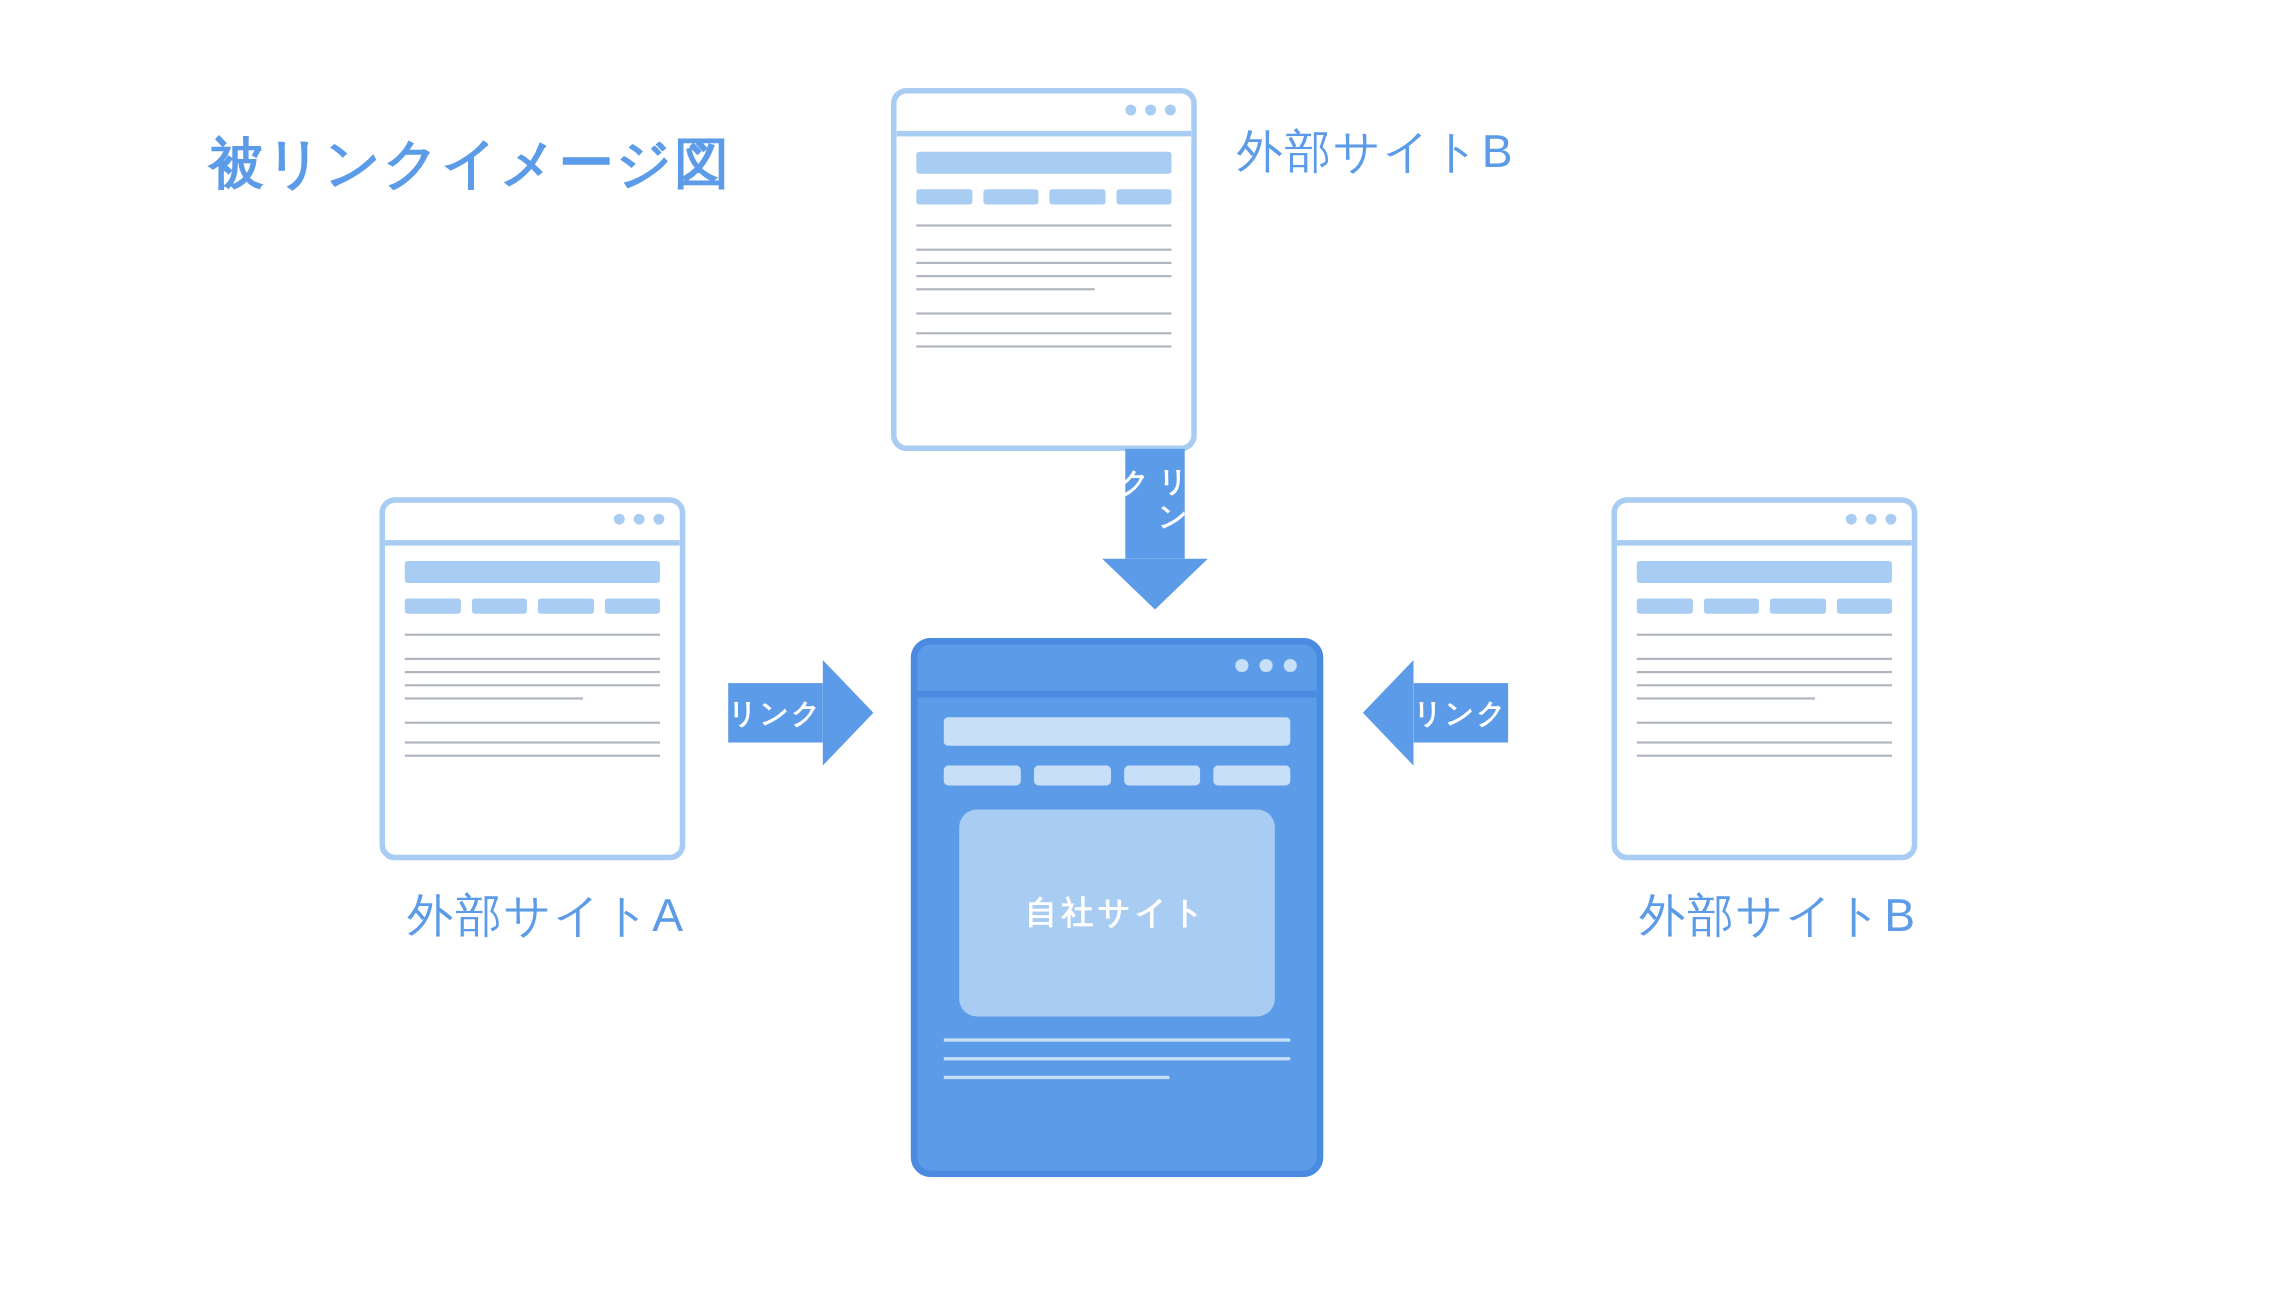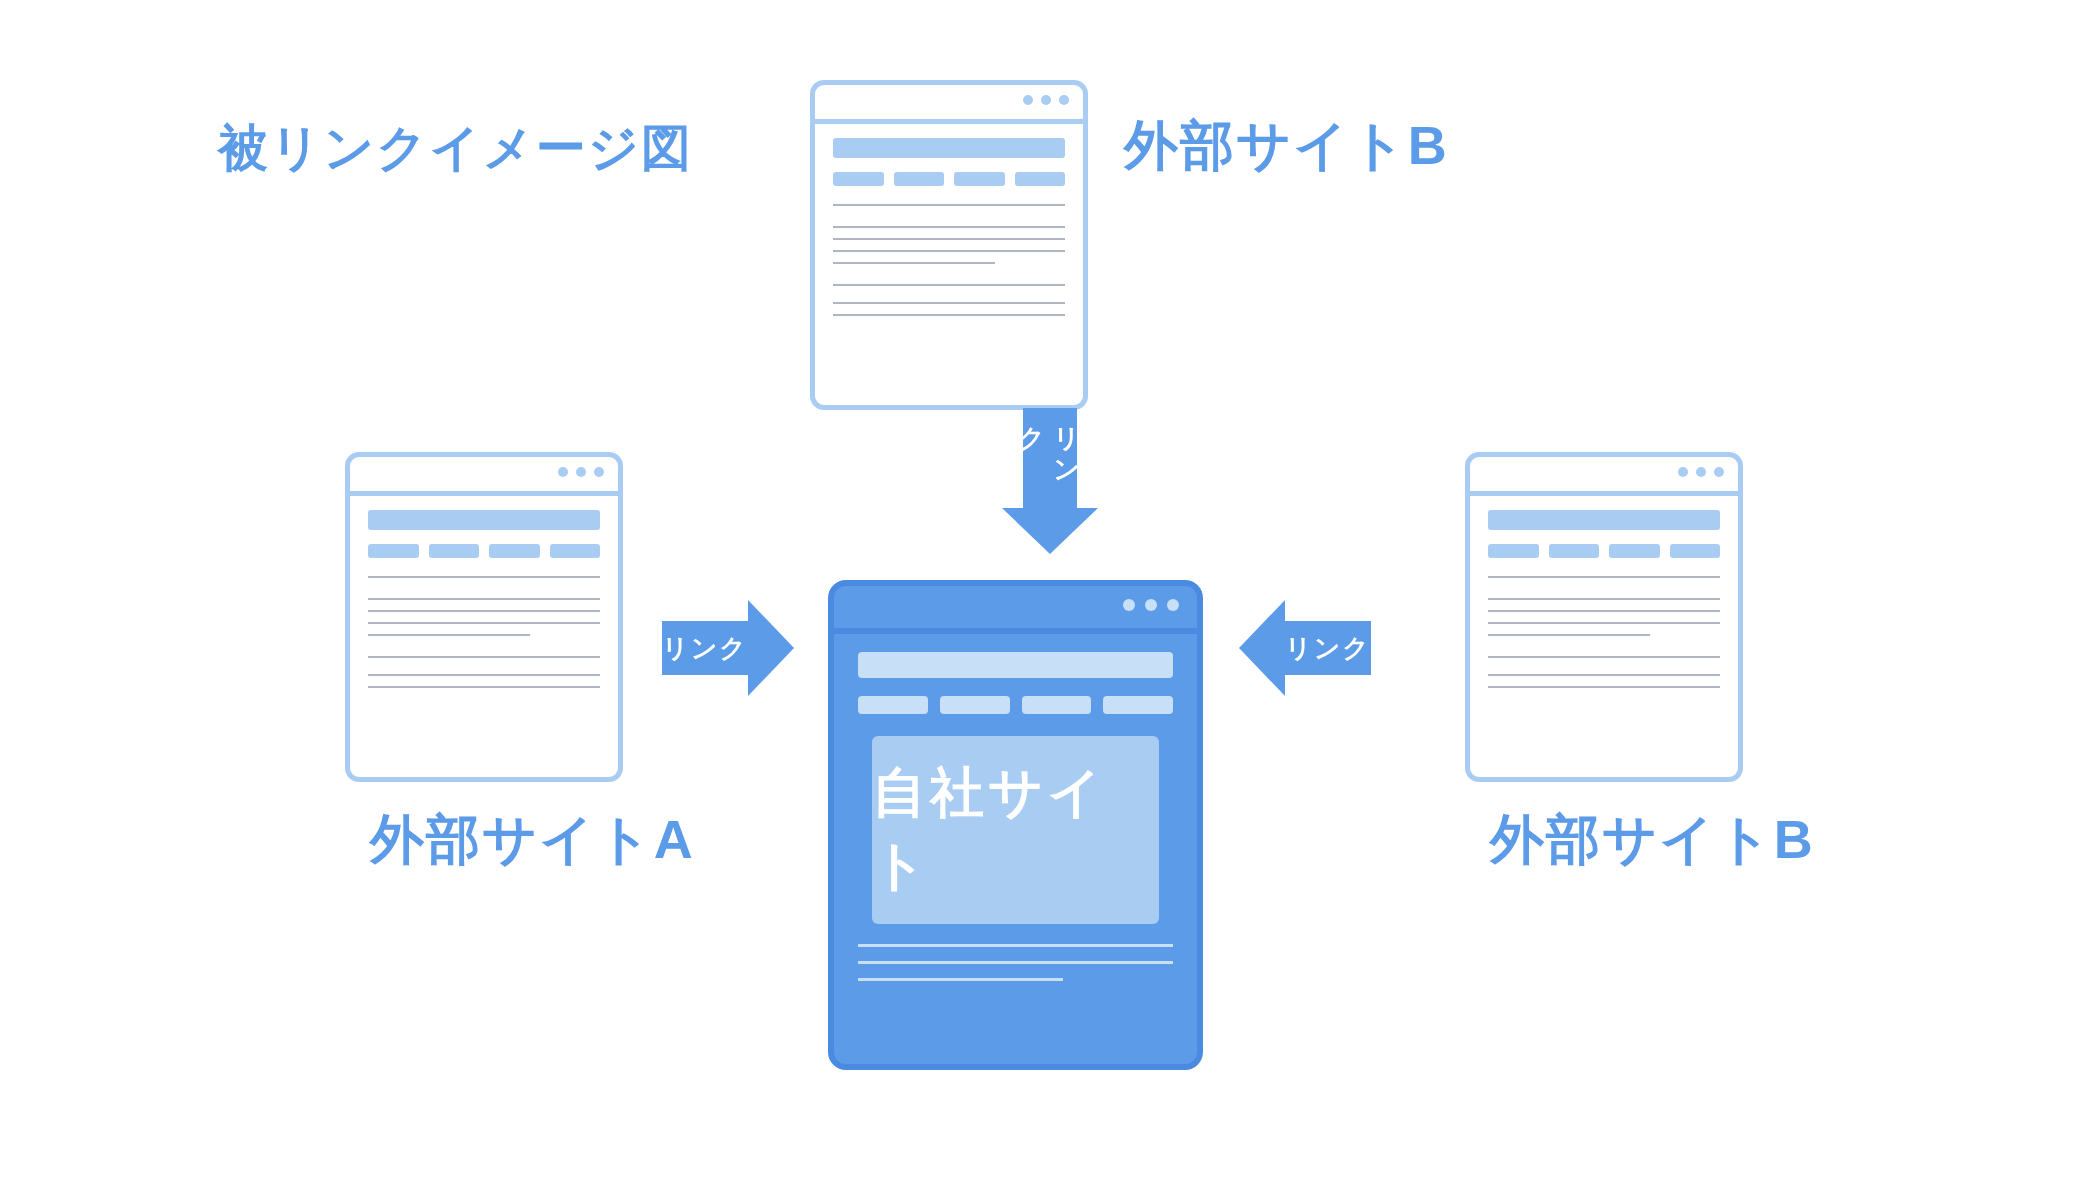--- a/index.html
+++ b/index.html
@@ -22,21 +22,20 @@
     overflow: hidden;
   }
   .title {
     position: absolute;
     left: 190px;
     top: 115px;
     font-size: 50px;
     font-weight: 800;
     color: var(--blue-500);
     letter-spacing: 2px;
-    margin-left: 28px;
   }
 
   
   .ext-window {
     position: absolute;
     width: 278px;
     height: 330px;
     border: 5px solid var(--blue-300);
     border-radius: 14px;
     background: var(--white);
@@ -92,22 +91,22 @@
   }
   .ext-window .textblock .line.short { width: 70%; }
   .ext-window .textblock2 .line {
     height: 2px;
     background: var(--gray-400);
     margin: 10px 0;
   }
 
   .ext-label {
     position: absolute;
-    font-size: 54px;
-    font-weight: 700;
+    font-size: 42px;
+    font-weight: 400;
     color: var(--blue-500);
     letter-spacing: 2px;
     white-space: nowrap;
   }
 
   
   .own-window {
     position: absolute;
     width: 375px;
     height: 490px;
@@ -149,27 +148,27 @@
   }
   .own-window .bar-row span {
     flex: 1;
     height: 18px;
     background: var(--blue-200);
     border-radius: 4px;
   }
   .own-window .hero {
     height: 188px;
     background: var(--blue-300);
-    border-radius: 6px;
+    border-radius: 16px;
     margin: 0 14px 20px 14px;
     display: flex;
     align-items: center;
     justify-content: center;
     color: var(--white);
-    font-size: 54px;
+    font-size: 29px;
     font-weight: 800;
     letter-spacing: 4px;
   }
   .own-window .ll {
     height: 3px;
     background: var(--blue-200);
     margin: 14px 0;
   }
   .own-window .ll.short { width: 65%; }
 

